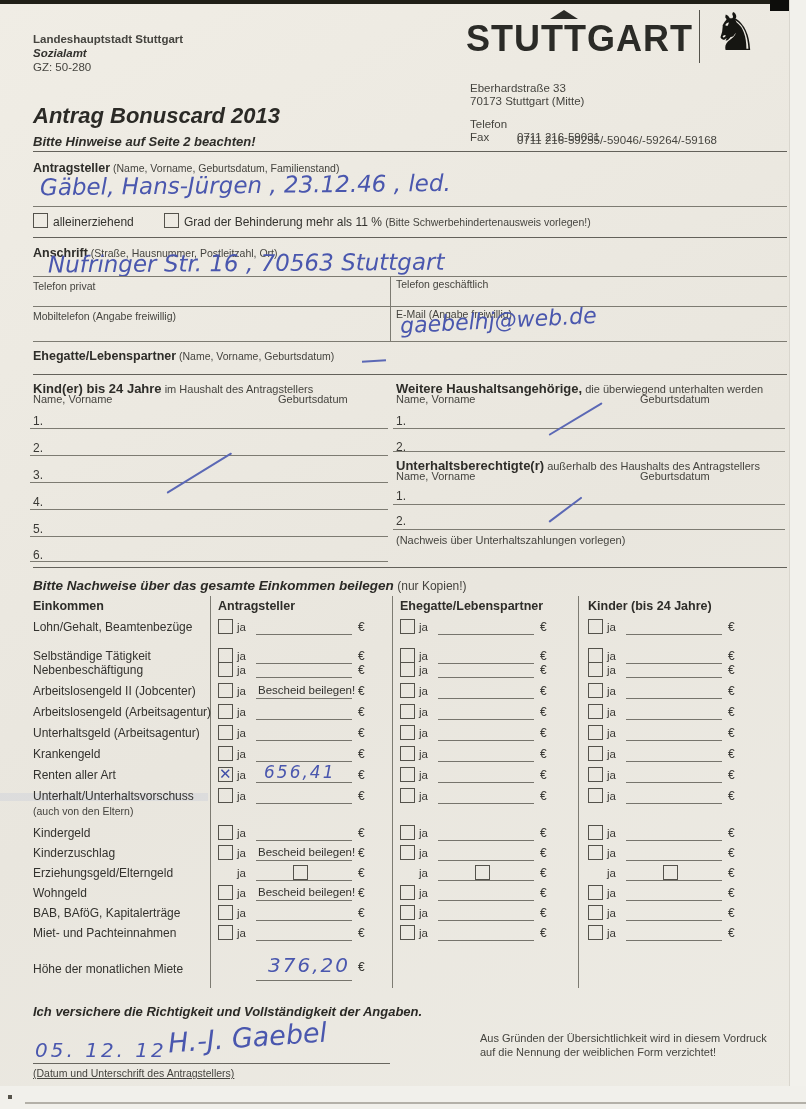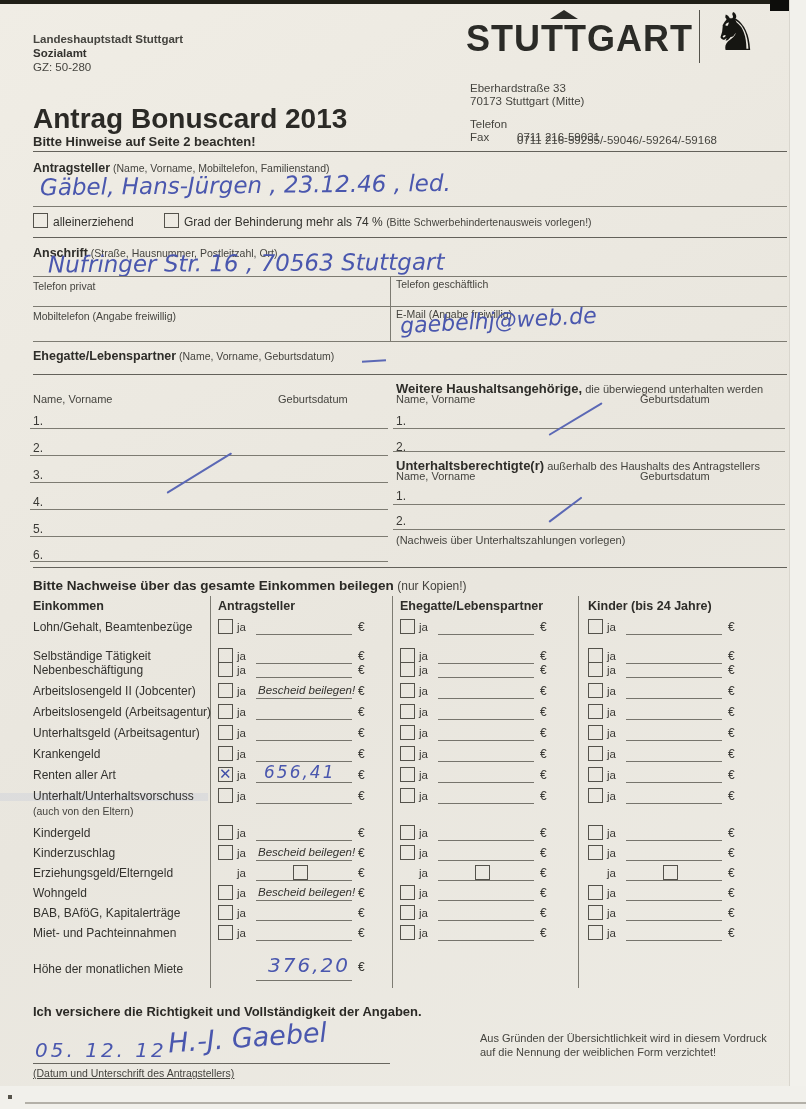--- a/index.html
+++ b/index.html
@@ -3,21 +3,21 @@
 <meta charset="utf-8">
 <style>
   html,body{margin:0;padding:0;background:#d8d6d0;}
   #paper{
     position:relative;width:806px;height:1109px;overflow:hidden;
     background:linear-gradient(150deg,#f0ede5 0%,#e9e6de 55%,#edebe4 100%);
     font-family:"Liberation Sans","DejaVu Sans",sans-serif;
     color:#33322e;
   }
   .abs{position:absolute;}
-  .b{font-weight:bold;}
+  .b{font-weight:bold;font-style:italic;}
   .lbl-sm{font-size:10.5px;color:#45443f;}
   .lbl{font-size:12px;color:#33322e;}
   .sec{font-size:12.5px;font-weight:bold;color:#2e2d29;}
   .hint{font-size:10.5px;font-weight:normal;color:#45443f;}
   .hline{border-top:1px solid #7d7b72;height:0;}
   .hline-d{border-top:1.5px solid #63615a;height:0;}
   .vline{border-left:1px solid #7d7b72;width:0;}
   .hw{font-family:"DejaVu Sans",sans-serif;font-style:italic;color:#4a57ae;white-space:nowrap;}
   .cb{width:13px;height:13px;border:1.5px solid #54524b;display:inline-block;background:transparent;position:absolute;}
   .cb .cbx{position:absolute;left:0px;top:-3px;font-style:normal;color:#3f4ea8;font-size:15px;font-weight:bold;display:none;font-family:"DejaVu Sans",sans-serif;}
@@ -27,21 +27,21 @@
   .logo .tt{position:relative;}
   .logo .tt::before{content:"";position:absolute;left:50%;top:-8px;transform:translateX(-50%);
     width:0;height:0;border-left:14px solid transparent;border-right:14px solid transparent;border-bottom:9px solid #2b2b27;}
   .inc-row{position:absolute;left:33px;width:754px;height:20px;}
   .inc-row .rlabel{position:absolute;left:0;top:1px;font-size:12px;color:#33322e;white-space:nowrap;}
   .inc-row .rsub{position:absolute;left:0;top:17px;font-size:10.5px;color:#45443f;white-space:nowrap;}
   .cell{position:absolute;top:0;width:150px;height:20px;}
   .cell .ja{position:absolute;left:19px;top:2px;font-size:11.5px;color:#3a3935;}
   .cell .cline{position:absolute;left:38px;top:0px;width:96px;height:15px;border-bottom:1px solid #76746c;}
   .cell .eur{position:absolute;left:140px;top:1px;font-size:12px;color:#3a3935;}
-  .cell .note{position:absolute;left:2px;top:1px;font-size:11.5px;color:#33322e;white-space:nowrap;font-style:italic;}
+  .cell .note{position:absolute;left:2px;top:1px;font-size:11.5px;color:#33322e;white-space:nowrap;}
   .cell .hwv{position:absolute;left:8px;top:-5px;font-size:17px;letter-spacing:2px;}
   .num{font-size:12px;color:#3a3935;}
 </style>
 </head>
 <body>
 
 <div id="paper">
 
   <div class="abs" style="left:0;top:0;width:806px;height:4px;background:#201f17;"></div>
   <div class="abs" style="left:770px;top:0;width:36px;height:11px;background:#0d0d0b;"></div>
@@ -59,51 +59,52 @@
   <div class="abs" style="left:699px;top:10px;height:53px;border-left:1px solid #54524b;"></div>
   <div class="abs" style="left:712px;top:2px;font-size:52px;color:#161612;font-family:'DejaVu Sans',sans-serif;">♞</div>
 
   <div class="abs lbl-sm" style="left:470px;top:82px;font-size:11.5px;">Eberhardstraße 33</div>
   <div class="abs lbl-sm" style="left:470px;top:95px;font-size:11.5px;">70173 Stuttgart (Mitte)</div>
   <div class="abs lbl-sm" style="left:470px;top:118px;font-size:11.5px;">Telefon</div>
   <div class="abs lbl-sm" style="left:517px;top:118px;font-size:11.5px;margin-top:16px;">0711 216-59255/-59046/-59264/-59168</div>
   <div class="abs lbl-sm" style="left:470px;top:131px;font-size:11.5px;">Fax</div>
   <div class="abs lbl-sm" style="left:517px;top:131px;font-size:11.5px;">0711 216-59031</div>
 
-  <div class="abs b" style="left:33px;top:103px;font-size:28px;color:#2b2a26;">Antrag Bonuscard 2013</div>
+  <div class="abs b" style="left:33px;top:103px;font-size:22px;color:#2b2a26;">Antrag Bonuscard 2013</div>
   <div class="abs b" style="left:33px;top:134px;font-size:13px;color:#2e2d29;">Bitte Hinweise auf Seite 2 beachten!</div>
   <div class="abs hline-d" style="left:33px;top:151px;width:754px;"></div>
 
-  <div class="abs" style="left:33px;top:158px;"><span class="sec">Antragsteller</span><span class="hint"> (Name, Vorname, Mobiltelefon, Familienstand)</span></div>
+  <div class="abs" style="left:33px;top:158px;"><span class="sec">Antragsteller</span><span class="hint"> (Name, Vorname, Geburtsdatum, Familienstand)</span></div>
   <div class="abs hw" style="left:40px;top:172px;font-size:23px;transform:rotate(-0.6deg);">Gäbel, Hans-Jürgen , 23.12.46 , led.</div>
   <div class="abs hline" style="left:33px;top:206px;width:754px;"></div>
 
   <span class="cb" style="left:33px;top:213px;"></span>
   <div class="abs lbl" style="left:53px;top:215px;">alleinerziehend</div>
   <span class="cb" style="left:164px;top:213px;"></span>
-  <div class="abs lbl" style="left:184px;top:215px;"><span>Grad der Behinderung mehr als 74 % </span><span class="hint">(Bitte Schwerbehindertenausweis vorlegen!)</span></div>
+  <div class="abs lbl" style="left:184px;top:215px;"><span>Grad der Behinderung mehr als 11 % </span><span class="hint">(Bitte Schwerbehindertenausweis vorlegen!)</span></div>
   <div class="abs hline-d" style="left:33px;top:237px;width:754px;"></div>
 
   <div class="abs" style="left:33px;top:243px;"><span class="sec">Anschrift</span><span class="hint"> (Straße, Hausnummer, Postleitzahl, Ort)</span></div>
   <div class="abs hw" style="left:48px;top:250px;font-size:23px;transform:rotate(-0.4deg);">Nufringer Str. 16 , 70563 Stuttgart</div>
   <div class="abs hline" style="left:33px;top:276px;width:754px;"></div>
 
   <div class="abs lbl-sm" style="left:33px;top:280px;">Telefon privat</div>
   <div class="abs lbl-sm" style="left:396px;top:278px;">Telefon geschäftlich</div>
   <div class="abs hline" style="left:33px;top:306px;width:754px;"></div>
   <div class="abs lbl-sm" style="left:33px;top:310px;">Mobiltelefon (Angabe freiwillig)</div>
   <div class="abs lbl-sm" style="left:396px;top:308px;">E-Mail (Angabe freiwillig)</div>
   <div class="abs hw" style="left:400px;top:308px;font-size:22px;transform:rotate(-3deg);">gaebelhj@web.de</div>
   <div class="abs hline" style="left:33px;top:341px;width:754px;"></div>
   <div class="abs vline" style="left:390px;top:276px;height:65px;"></div>
 
   <div class="abs" style="left:33px;top:346px;"><span class="sec">Ehegatte/Lebenspartner</span><span class="hint"> (Name, Vorname, Geburtsdatum)</span></div>
   <div class="abs" style="left:362px;top:360px;width:24px;height:2px;background:#5b68b5;transform:rotate(-3deg);"></div>
   <div class="abs hline-d" style="left:33px;top:374px;width:754px;"></div>
 
+  <div class="abs" style="left:33px;top:379px;"><span class="sec" style="font-size:13px;">Kind(er) bis 24 Jahre</span><span class="hint" style="font-size:11px;"> im Haushalt des Antragstellers</span></div>
   <div class="abs lbl-sm" style="left:33px;top:393px;font-size:11px;">Name, Vorname</div>
   <div class="abs lbl-sm" style="left:278px;top:393px;font-size:11px;">Geburtsdatum</div>
   <div class="abs num" style="left:33px;top:414px;">1.</div>
   <div class="abs hline" style="left:30px;top:428px;width:358px;"></div>
   <div class="abs num" style="left:33px;top:441px;">2.</div>
   <div class="abs hline" style="left:30px;top:455px;width:358px;"></div>
   <div class="abs num" style="left:33px;top:468px;">3.</div>
   <div class="abs hline" style="left:30px;top:482px;width:358px;"></div>
   <div class="abs num" style="left:33px;top:495px;">4.</div>
   <div class="abs hline" style="left:30px;top:509px;width:358px;"></div>

